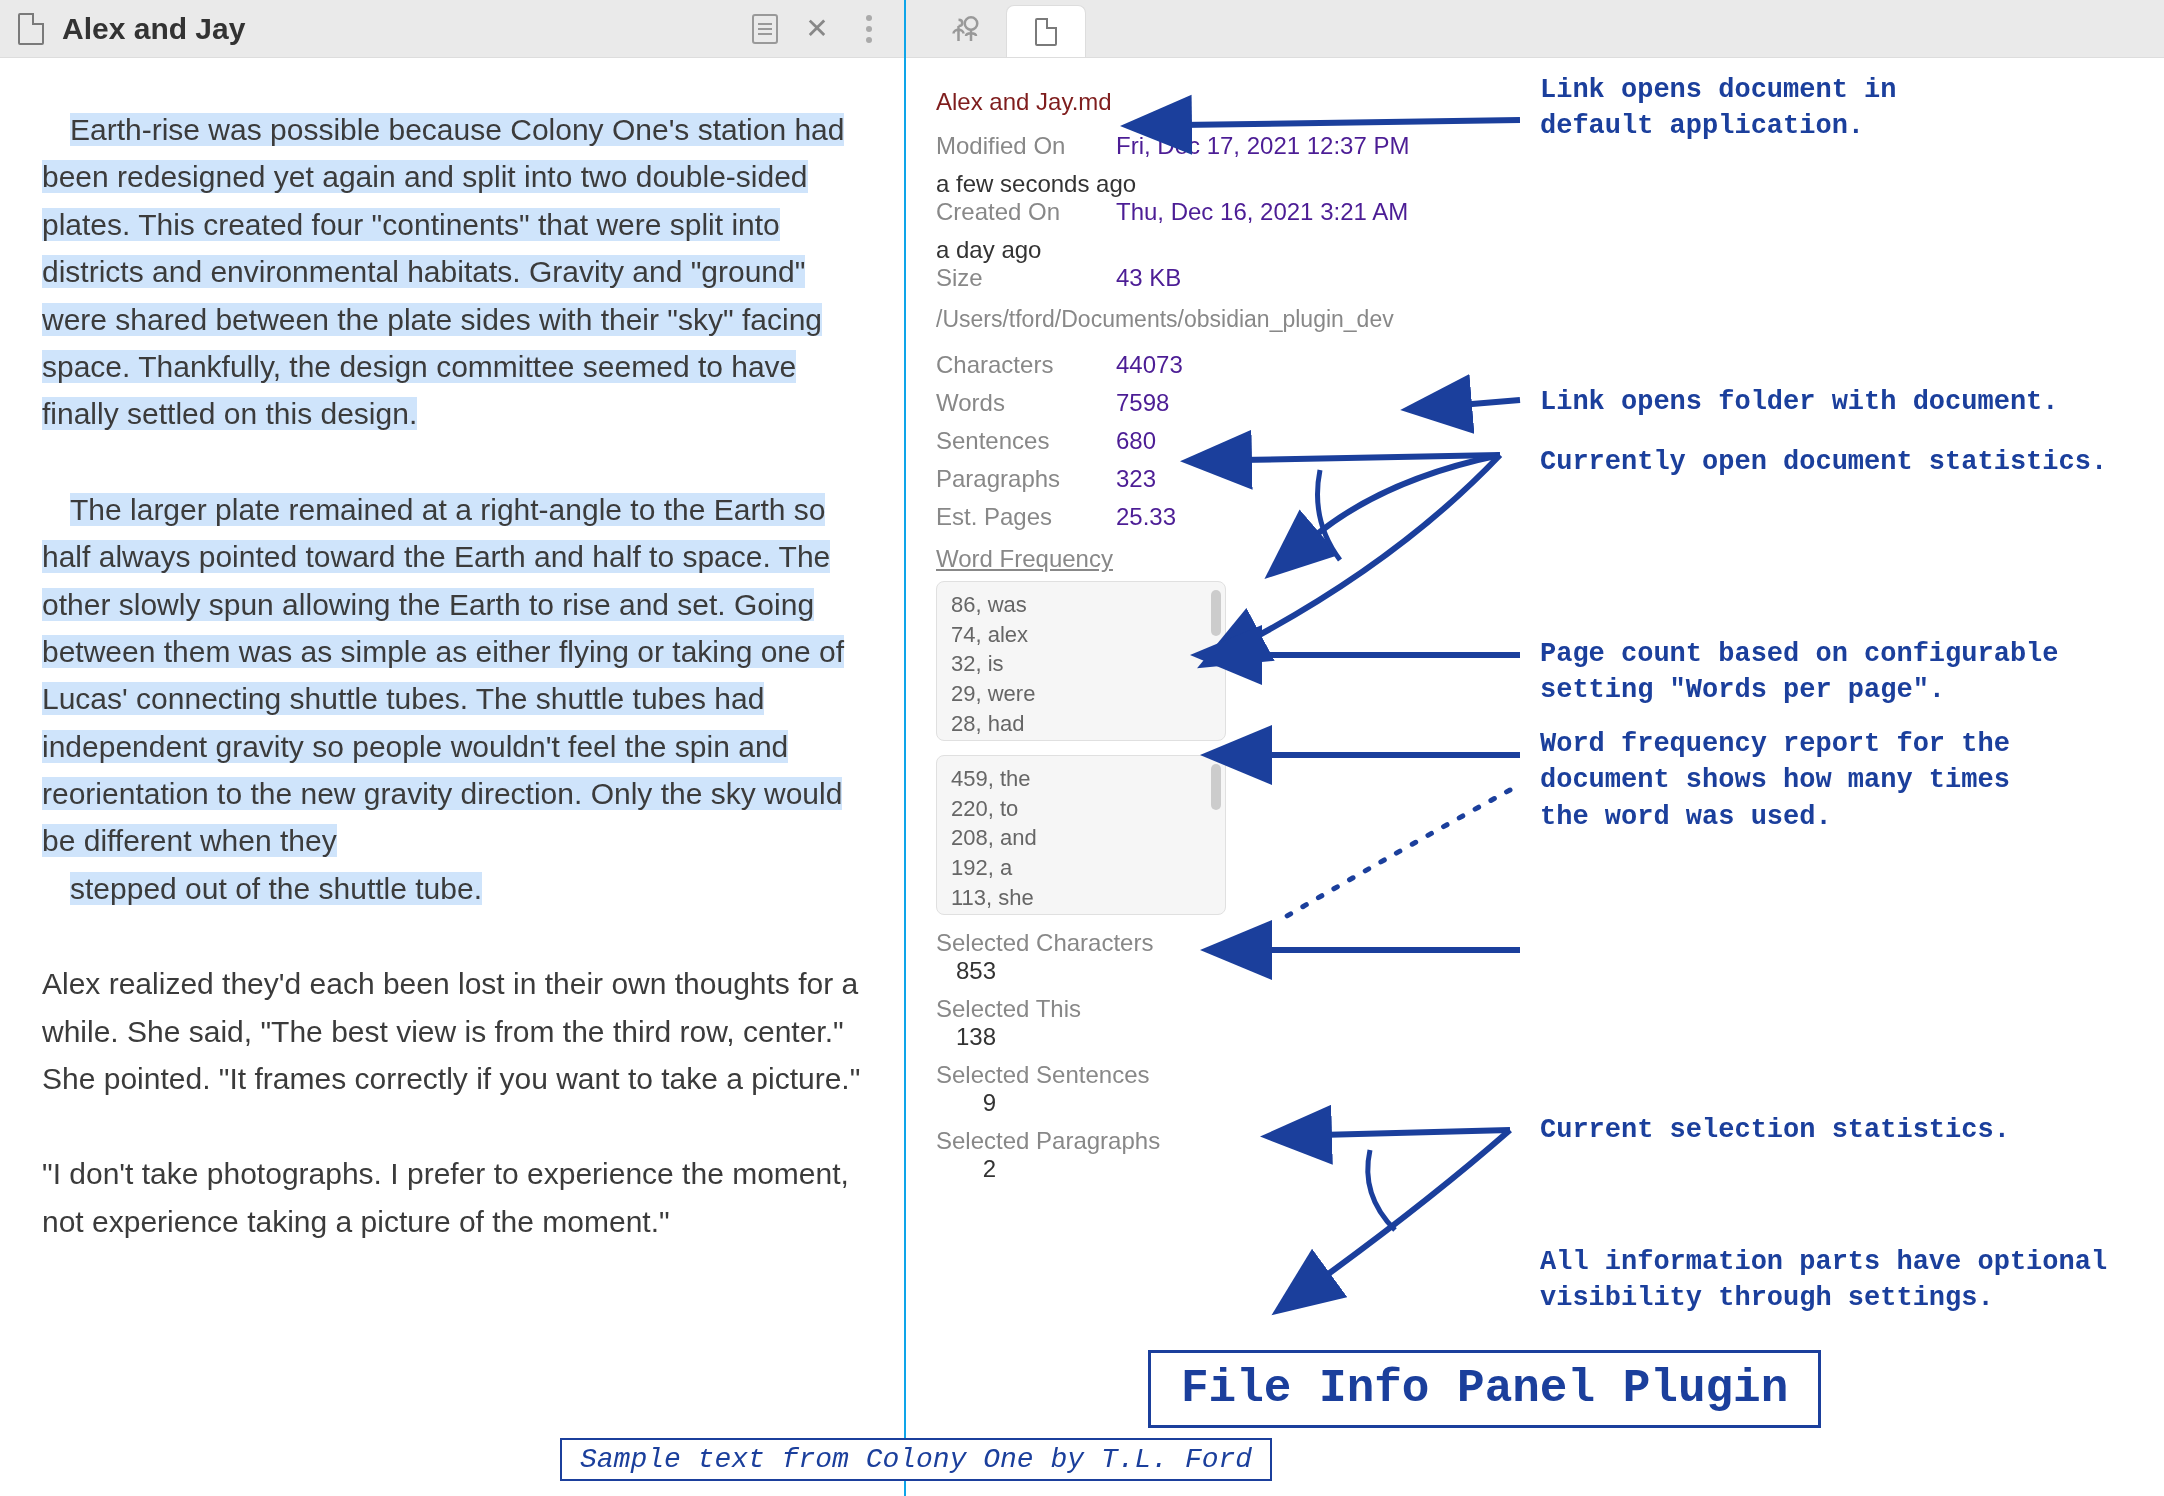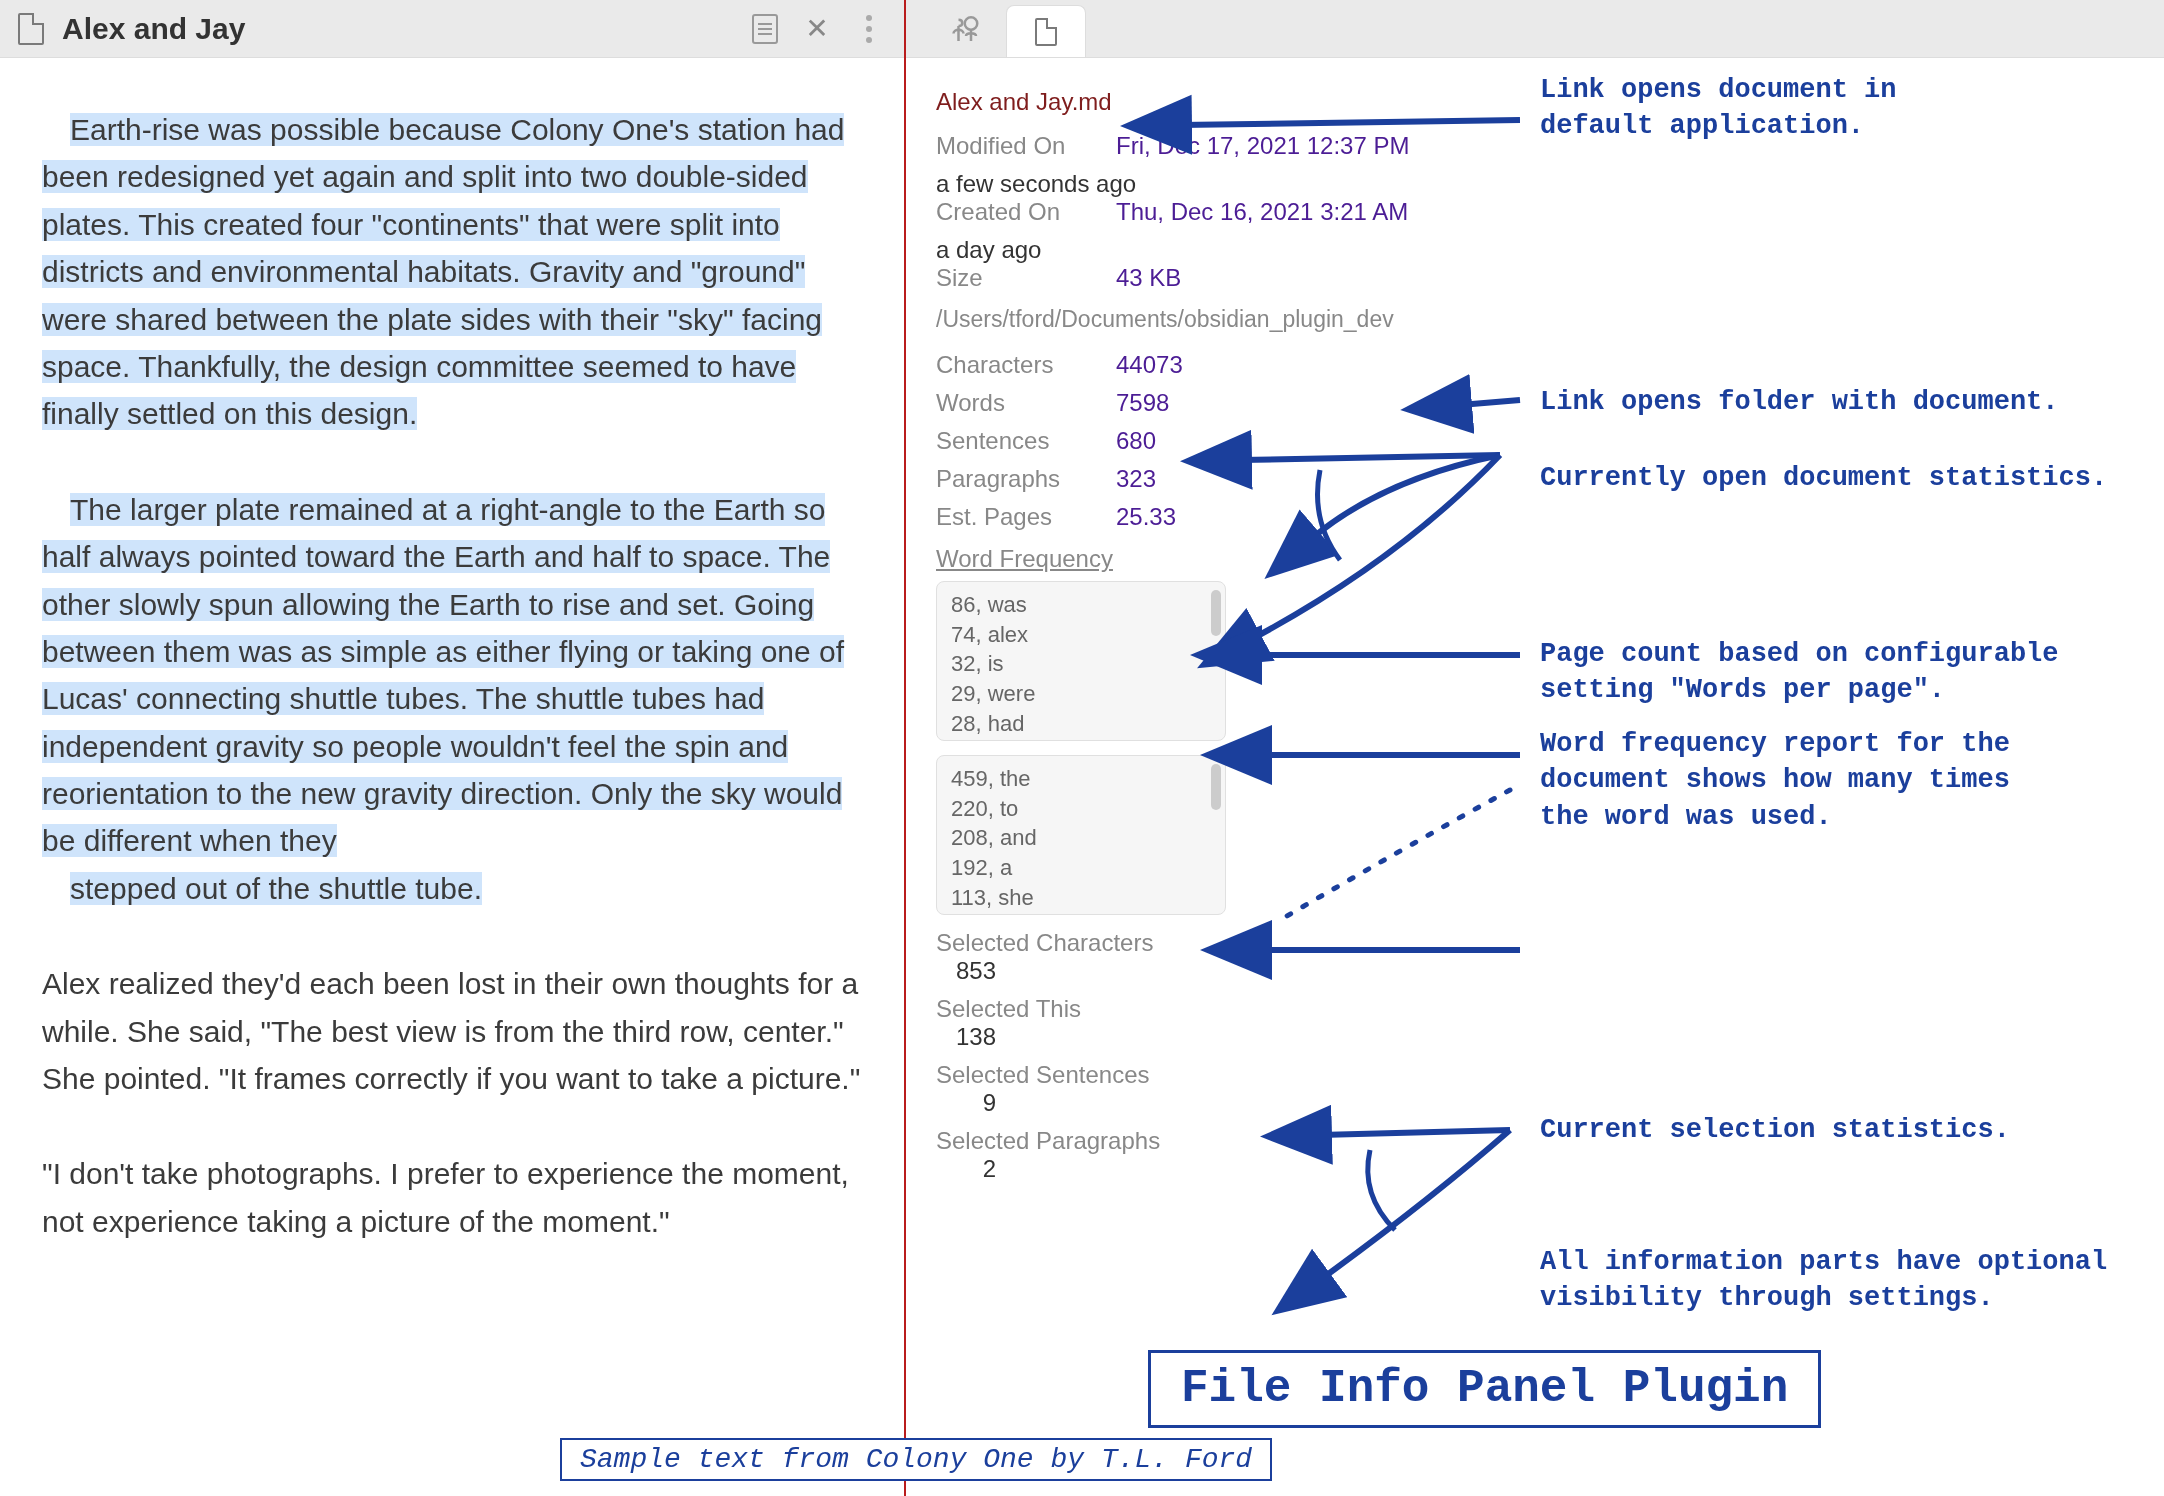--- a/index.html
+++ b/index.html
@@ -1,20 +1,20 @@
 <!DOCTYPE html>
 <html><head>
 <meta charset="utf-8">
 <style>
   * { box-sizing: border-box; margin: 0; padding: 0; }
   html, body { width: 2164px; height: 1496px; font-family: -apple-system, BlinkMacSystemFont, "Segoe UI", Helvetica, Arial, sans-serif; background: #fff; color: #333; overflow: hidden; }
   .app { display: flex; width: 100%; height: 100%; position: relative; }
 
   
-  .editor-pane { width: 906px; height: 100%; border-right: 2px solid #b91c1c; display: flex; flex-direction: column; }
+  .editor-pane { width: 906px; height: 100%; border-right: 2px solid #0ea5e9; display: flex; flex-direction: column; }
   .title-bar { height: 58px; background: #eaeaea; border-bottom: 1px solid #ddd; display: flex; align-items: center; padding: 0 18px; gap: 18px; }
   .title-bar .doc-icon { width: 26px; height: 32px; border: 2px solid #7a7a7a; border-radius: 2px; position: relative; }
   .title-bar .doc-icon::after { content:""; position:absolute; top:-2px; right:-2px; width:10px; height:10px; background:#eaeaea; border-left:2px solid #7a7a7a; border-bottom:2px solid #7a7a7a; }
   .title-bar .title { font-size: 30px; font-weight: 700; color: #333; flex: 1; }
   .title-bar .icon-btn { width: 34px; height: 34px; display:flex; align-items:center; justify-content:center; color:#888; cursor:pointer; }
   .title-bar .x-icon { font-size: 28px; font-weight:300; }
   .title-bar .dots { display:flex; flex-direction:column; gap:5px; }
   .title-bar .dots span{ width:6px; height:6px; border-radius:50%; background:#aaa; display:block;}
   .doc-outline-icon { width:26px; height:30px; border:2px solid #999; border-radius:3px; display:flex; flex-direction:column; justify-content:space-evenly; padding:4px;}
   .doc-outline-icon span{height:2px; background:#999;}
@@ -207,21 +207,21 @@
       <line x1="1520" y1="950" x2="1260" y2="950" stroke="#1b3f9c" stroke-width="6" marker-end="url(#ah)"></line>
 
       <line x1="1510" y1="1130" x2="1320" y2="1135" stroke="#1b3f9c" stroke-width="6" marker-end="url(#ah)"></line>
       <path d="M1510 1130 Q1430 1200 1320 1280" stroke="#1b3f9c" stroke-width="6" fill="none" marker-end="url(#ah)"></path>
       <path d="M1370 1150 Q1360 1195 1395 1230" stroke="#1b3f9c" stroke-width="5" fill="none"></path>
     </svg>
 
     <div class="annot" style="left:1540px; top:72px;">Link opens document in
 default application.</div>
     <div class="annot" style="left:1540px; top:384px;">Link opens folder with document.</div>
-    <div class="annot" style="left:1540px; top:460px;">Currently open document statistics.</div>
+    <div class="annot" style="left:1540px; top:444px;">Currently open document statistics.</div>
     <div class="annot" style="left:1540px; top:636px;">Page count based on configurable
 setting "Words per page".</div>
     <div class="annot" style="left:1540px; top:726px;">Word frequency report for the
 document shows how many times
 the word was used.</div>
     <div class="annot" style="left:1540px; top:1112px;">Current selection statistics.</div>
     <div class="annot" style="left:1540px; top:1244px;">All information parts have optional
 visibility through settings.</div>
   </div>
 

